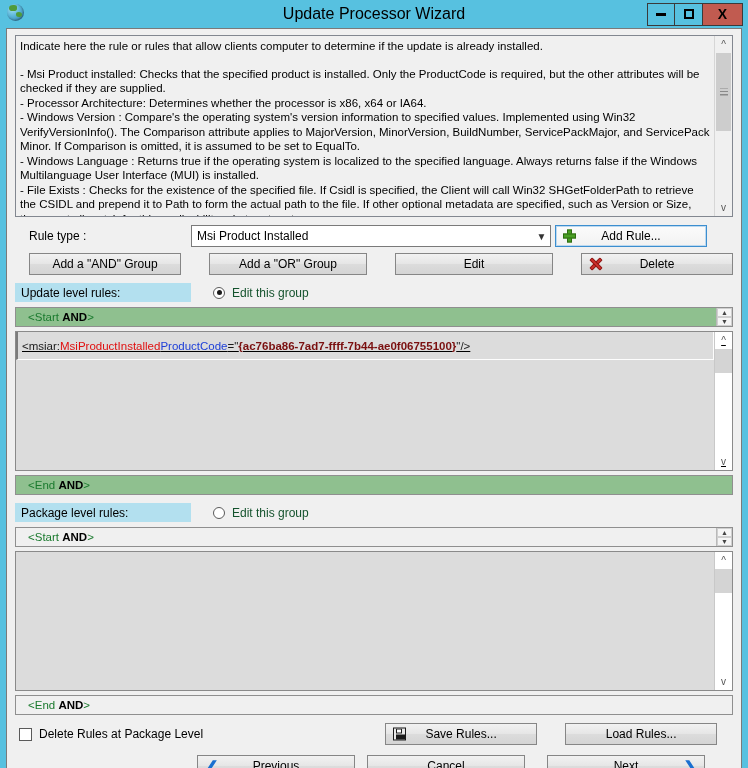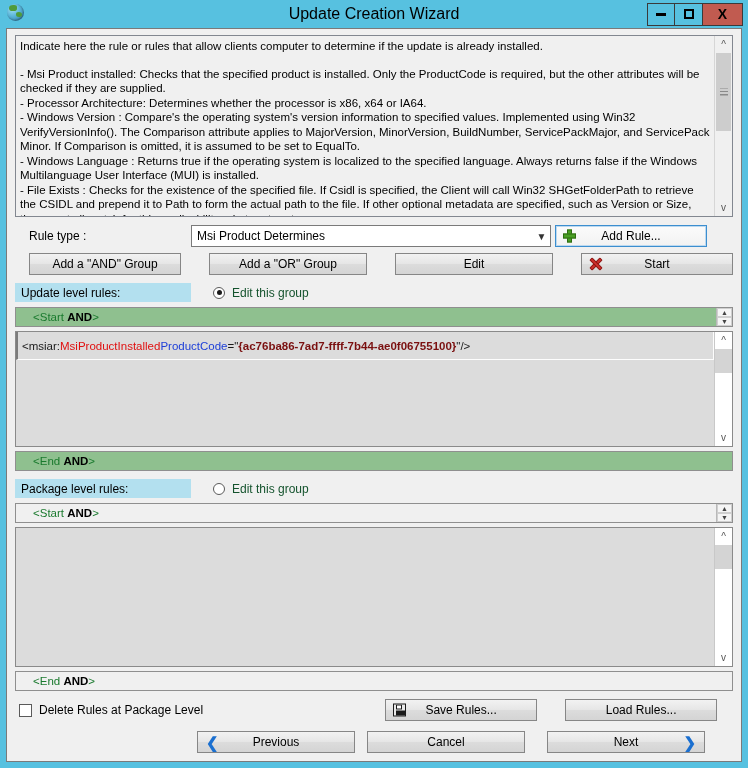--- a/index.html
+++ b/index.html
@@ -179,42 +179,42 @@
   
   .andbar{
     height:20px;box-sizing:border-box;
     border:1px solid #8f8f8f;
     display:flex;align-items:center;
     font-size:11.5px;
     position:relative;margin-bottom:4px;
   }
   .andbar.green{background:#8fc08f;}
   .andbar.plain{background:#f0f0f0;}
-  .andbar .txt{padding-left:17px;color:#1a7a2e;white-space:nowrap;}
+  .andbar .txt{padding-left:12px;color:#1a7a2e;white-space:nowrap;}
   .andbar .txt b{color:#000;font-weight:bold;}
   .andbar .spin{
     margin-left:auto;width:15px;height:18px;flex:0 0 15px;
     display:flex;flex-direction:column;
     border-left:1px solid #b9b9b9;background:#f0f0f0;
   }
   .andbar .spin div{
     flex:1;display:flex;align-items:center;justify-content:center;
     font-size:7px;color:#444;background:#f5f5f5;border:1px solid #cfcfcf;
     box-sizing:border-box;line-height:1;
   }
 
   
   .rulebox{
     border:1px solid #8a8a8a;
     background:#dcdcdc;
     display:flex;box-sizing:border-box;
     margin-bottom:4px;
     position:relative;
   }
-  .rulebox.h1{height:116px;}
+  .rulebox.h1{height:140px;text-decoration:underline;}
   .rulebox.h2{height:140px;}
   .rule-content{flex:1 1 auto;position:relative;overflow:hidden;}
   .rule-line{
     height:28px;box-sizing:border-box;
     background:#dcdcdc;
     border-left:2px solid #7c7c7c;
     border-bottom:1px solid #fdfdfd;
     border-right:1px solid #fdfdfd;
     display:flex;align-items:center;
     padding-left:4px;
@@ -259,21 +259,21 @@
 <body>
 
 <div class="window">
 
   <div class="titlebar">
     <div class="app-icon">
       <div class="globe"></div>
         <div class="land1"></div>
         <div class="land2"></div>
     </div>
-    <div class="title-text">Update Creation Wizard</div>
+    <div class="title-text">Update Processor Wizard</div>
     <div class="win-btns">
       <div class="win-btn">
           <span class="glyph-min"></span>
         </div>
       <div class="win-btn">
           <span class="glyph-max"></span>
         </div>
       <div class="win-btn close">X</div>
     </div>
   </div>
@@ -297,36 +297,36 @@
             <span class="sb-grip"></span>
           </div>
         </div>
         <div class="sb-btn">v</div>
       </div>
     </div>
 
     <div class="row">
       <div class="lbl-ruletype">Rule type :</div>
       <div class="combo">
-        <span>Msi Product Determines</span>
+        <span>Msi Product Installed</span>
         <span class="arrow">▼</span>
       </div>
       <div class="btn btn-addrule focus">
         <span class="btn-icon ic-plus"></span>
         <span>Add Rule...</span>
       </div>
     </div>
 
     <div class="btn-row2">
       <div class="btn btn-and">Add a "AND" Group</div>
       <div class="btn btn-or">Add a "OR" Group</div>
       <div class="btn btn-edit">Edit</div>
       <div class="btn btn-delete">
         <span class="btn-icon ic-x"></span>
-        <span>Start</span>
+        <span>Delete</span>
       </div>
     </div>
 
     <div class="grp-row">
       <div class="grp-label">Update level rules:</div>
       <label class="radio-wrap">
         <span class="radio checked"></span>
         <span>Edit this group</span>
       </label>
     </div>

